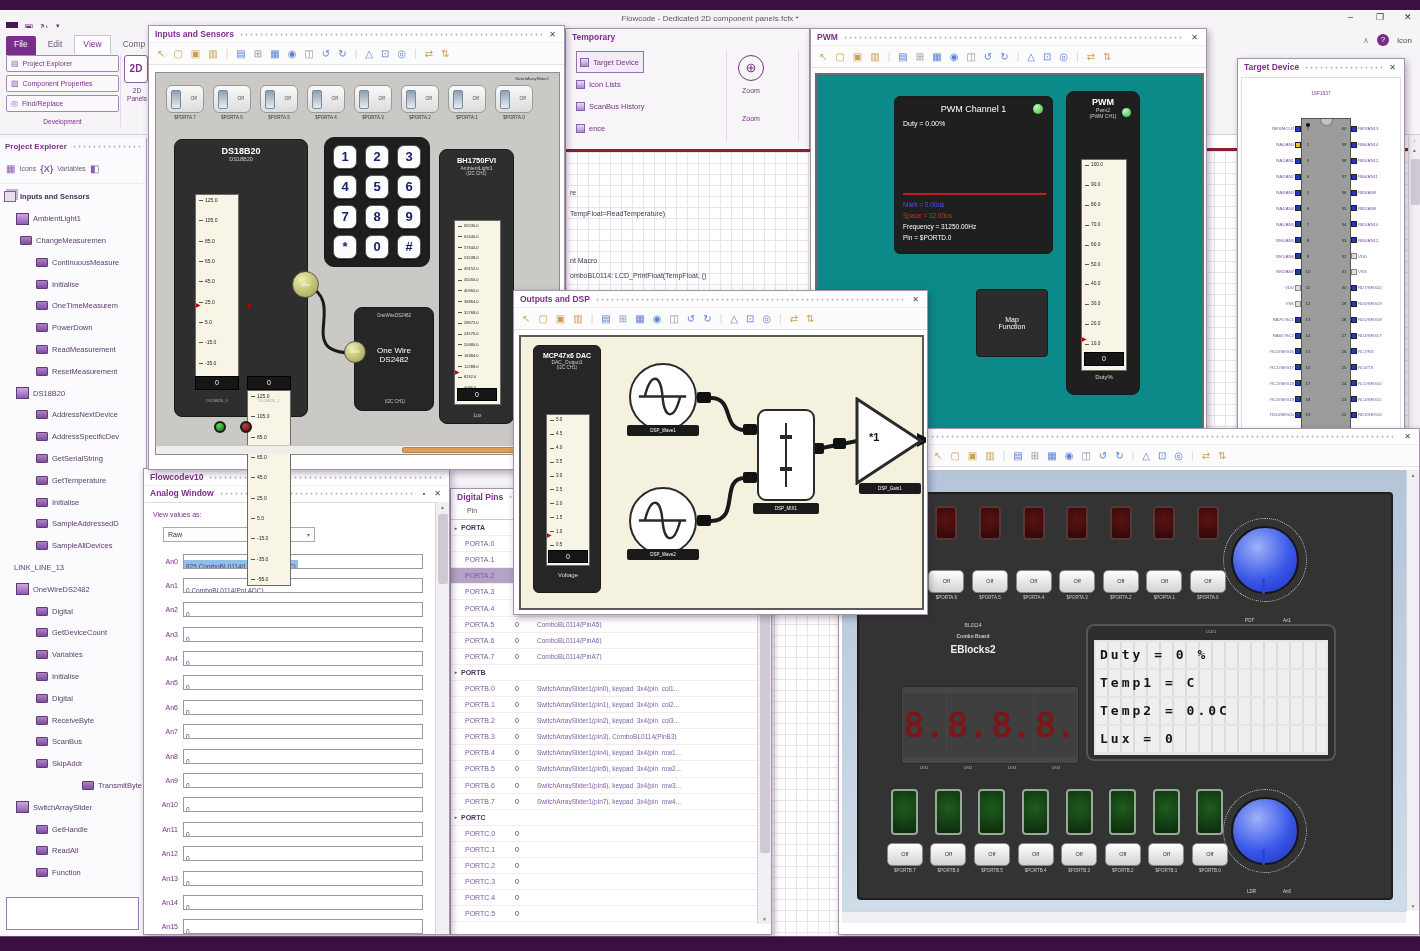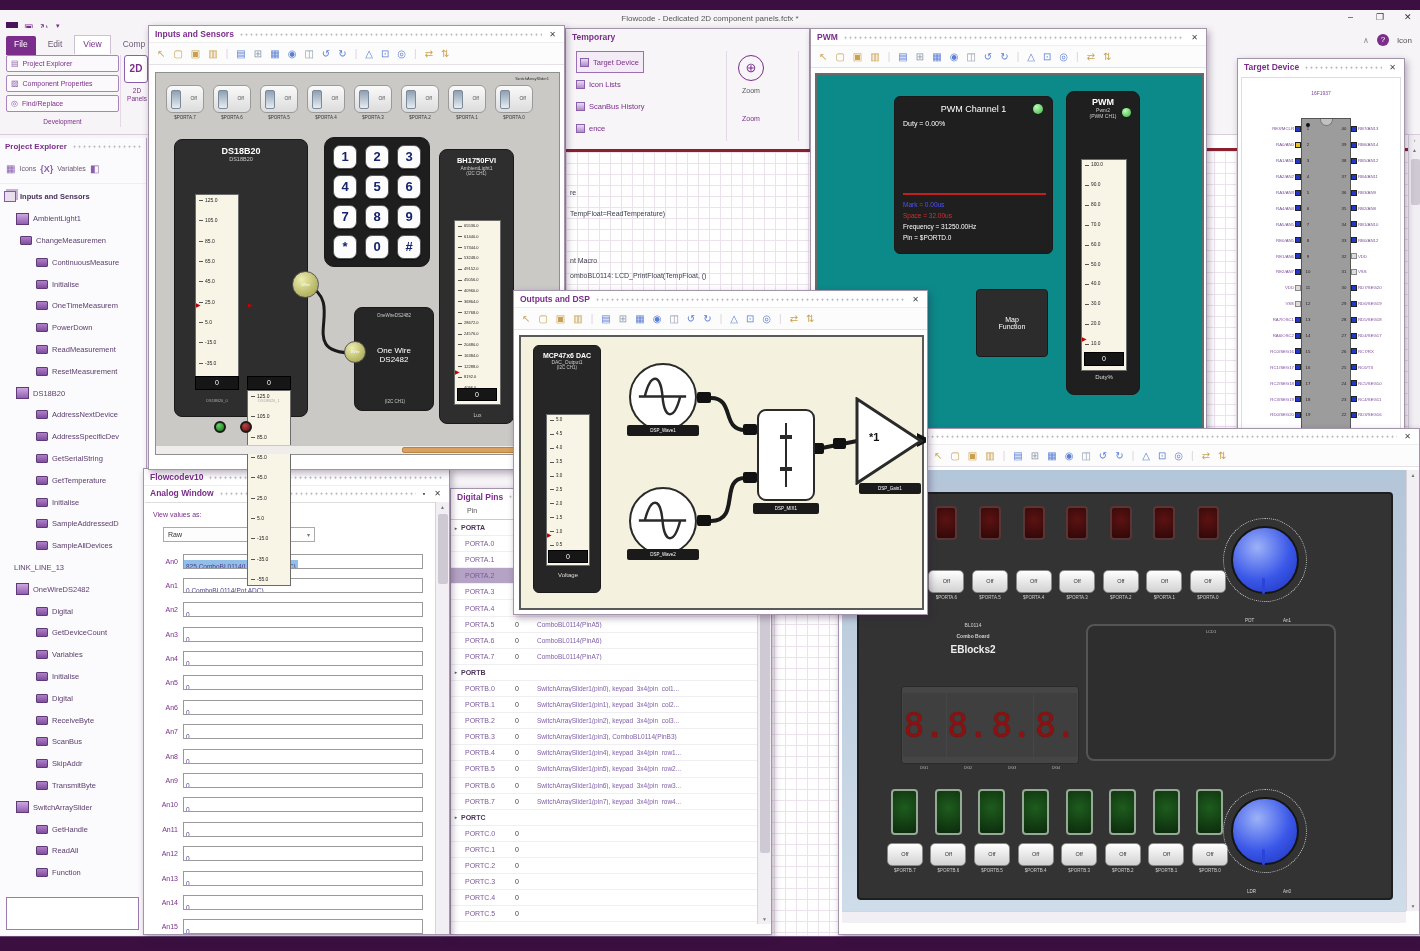--- a/index.html
+++ b/index.html
@@ -327,21 +327,21 @@
           <span class="tlbl">ReceiveByte</span>
         </div>
         <div class="trow macro" style="padding-left: 36px;">
           <span class="tico"></span>
           <span class="tlbl">ScanBus</span>
         </div>
         <div class="trow macro" style="padding-left: 36px;">
           <span class="tico"></span>
           <span class="tlbl">SkipAddr</span>
         </div>
-        <div class="trow macro" style="padding-left: 36px;">
+        <div class="trow macro" style="padding-left: 36px; margin-left: 46px;">
           <span class="tico"></span>
           <span class="tlbl">TransmitByte</span>
         </div>
         <div class="trow folder" style="padding-left: 16px;">
           <span class="tico"></span>
           <span class="tlbl">SwitchArraySlider</span>
         </div>
         <div class="trow macro" style="padding-left: 36px;">
           <span class="tico"></span>
           <span class="tlbl">GetHandle</span>
@@ -938,20 +938,27 @@
         <div class="abs" style="left:42px;top:272px;width:178px;display:flex;justify-content:space-evenly">
 
         <span class="diglbl">DIG1</span>
             <span class="diglbl">DIG2</span>
             <span class="diglbl">DIG3</span>
             <span class="diglbl">DIG4</span>
           </div>
 
         <div class="abs" style="left:227px;top:130px;width:250px;height:137px;background:#2e2e2e;border:2px solid #555;border-radius:8px">
           <div style="text-align:center;font-size:4px;color:#bbb;padding-top:3px">LCD1</div>
+          <div class="abs" style="left:6px;top:14px;width:234px;height:115px;background:#e6e6e6;padding:2px">
+
+          <div class="lcdline">Duty = 0 %</div>
+              <div class="lcdline">Temp1 = C</div>
+              <div class="lcdline">Temp2 = 0.0C</div>
+              <div class="lcdline">Lux = 0</div>
+            </div>
         </div>
 
         <div class="abs" style="left:24px;top:295px;display:flex">
 
         <div class="bcell">
               <div class="gled"></div>
               <div class="bbtn" style="margin-top:8px">Off</div>
               <div class="bplbl">$PORTB.7</div>
             </div>
             <div class="bcell">

